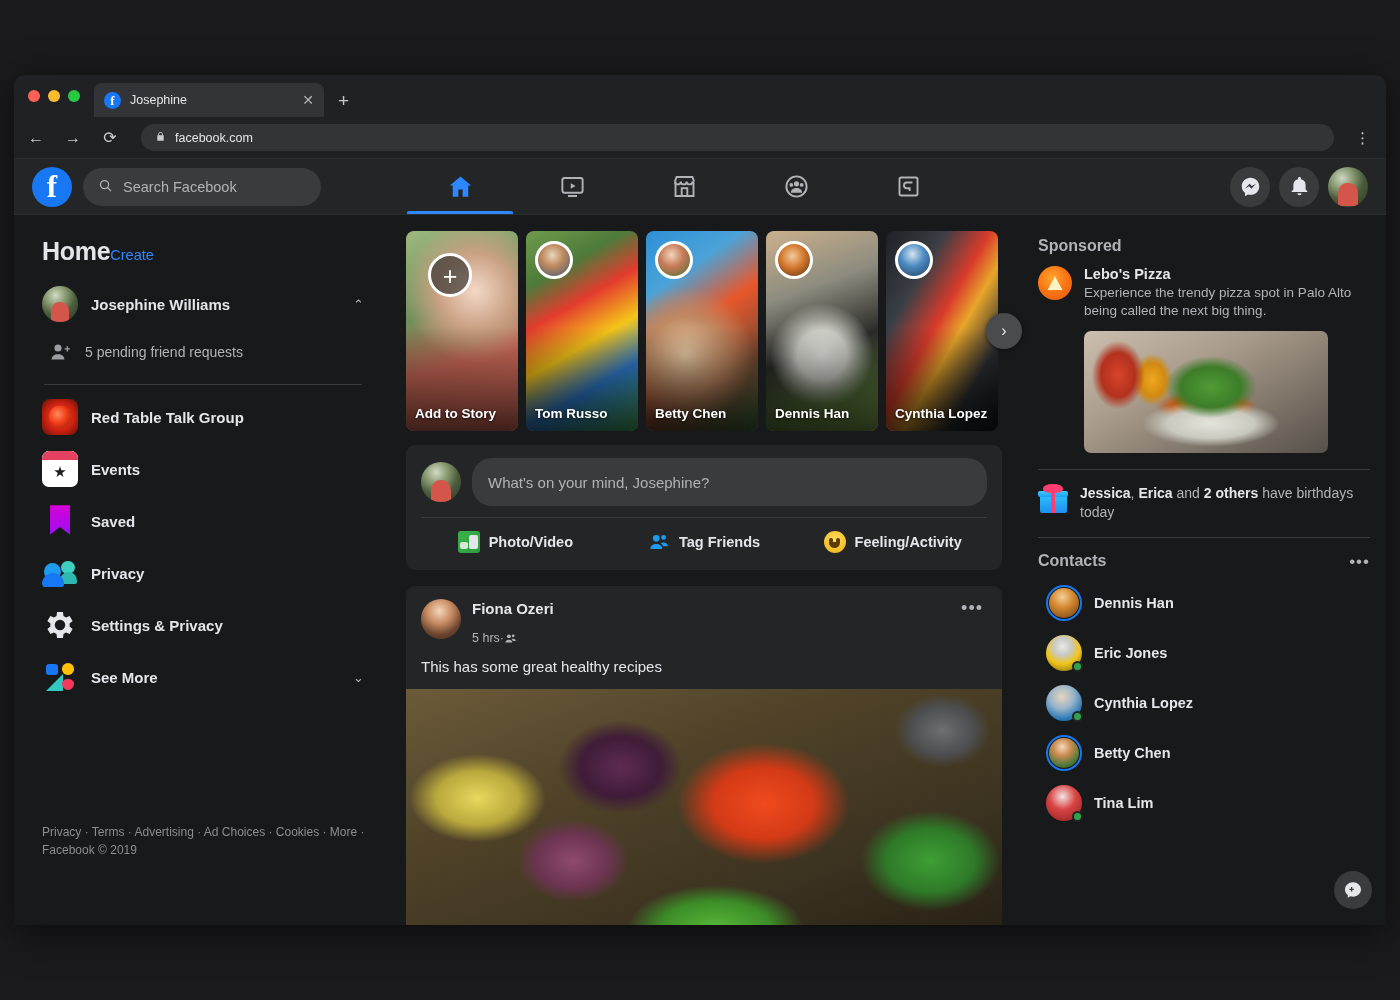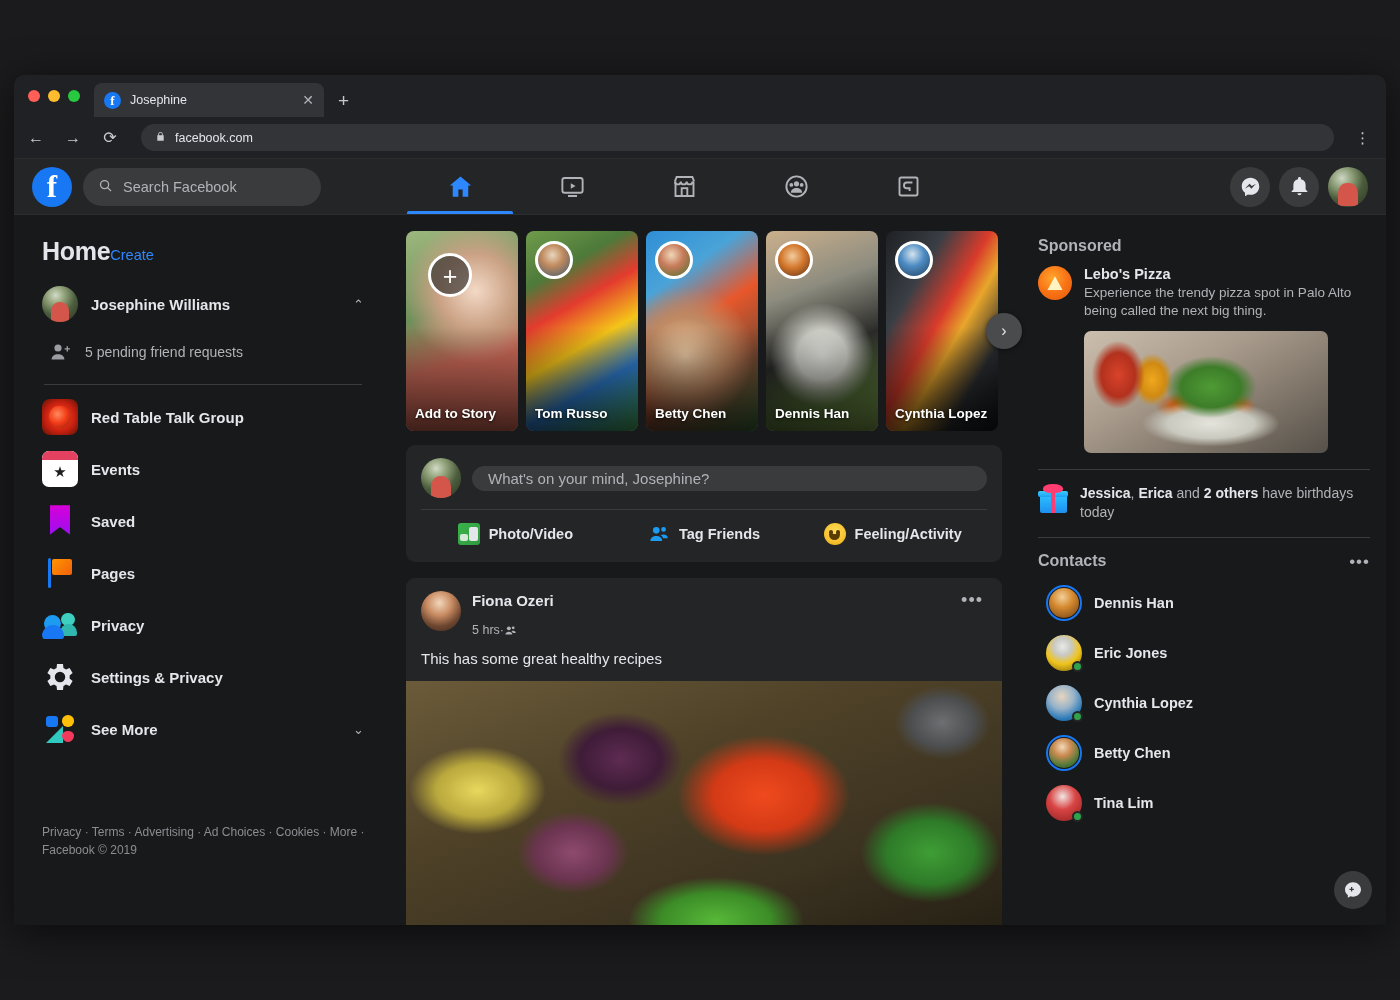--- a/index.html
+++ b/index.html
@@ -258,21 +258,21 @@
   #composer-avatar {
     width: 40px; height: 40px; border-radius: 50%; flex: 0 0 40px;
     background: radial-gradient(circle at 38% 26%, #d2dac6 0%, #93a47c 25%, #4c5d3d 56%, #2a3323 100%);
     position: relative; overflow: hidden;
   }
   #composer-avatar::after {
     content:''; position:absolute; left:24%; top:44%; width:52%; height:60%;
     background:#d4564a; border-radius:44% 44% 0 0;
   }
   #composer-input {
-    flex: 1; height: 25px; background: #3a3b3c; border-radius: 20px;
+    flex: 1; height: 48px; background: #3a3b3c; border-radius: 20px;
     display: flex; align-items: center; padding: 0 16px; cursor: pointer;
   }
   #composer-placeholder { font-size: 15px; color: #b0b3b8; }
   #composer-divider { height: 1px; background: #3a3b3c; margin: 11px 0 4px; }
   #composer-actions { display: flex; }
   .comp-action {
     flex: 1; display: flex; align-items: center; justify-content: center; gap: 9px;
     padding: 9px 0; border-radius: 7px; cursor: pointer; text-align: center;
   }
   .comp-action .lbl { font-size: 14.5px; font-weight: bold; color: #e4e6eb; }
@@ -528,27 +528,20 @@
           <span class="label">Events</span>
         </div>
 
         <div class="side-row">
           <div class="side-icon ic-saved">
               <span class="bm"></span>
             </div>
           <span class="label">Saved</span>
         </div>
 
-        <div class="side-row">
-          <div class="side-icon ic-pages">
-              <span class="pole"></span>
-              <span class="flag"></span>
-            </div>
-          <span class="label">Pages</span>
-        </div>
 
         <div class="side-row">
           <div class="side-icon ic-friends">
             <span class="p2"></span>
               <span class="p2b"></span>
               <span class="p1"></span>
               <span class="p1b"></span>
           </div>
           <span class="label">Privacy</span>
         </div>

